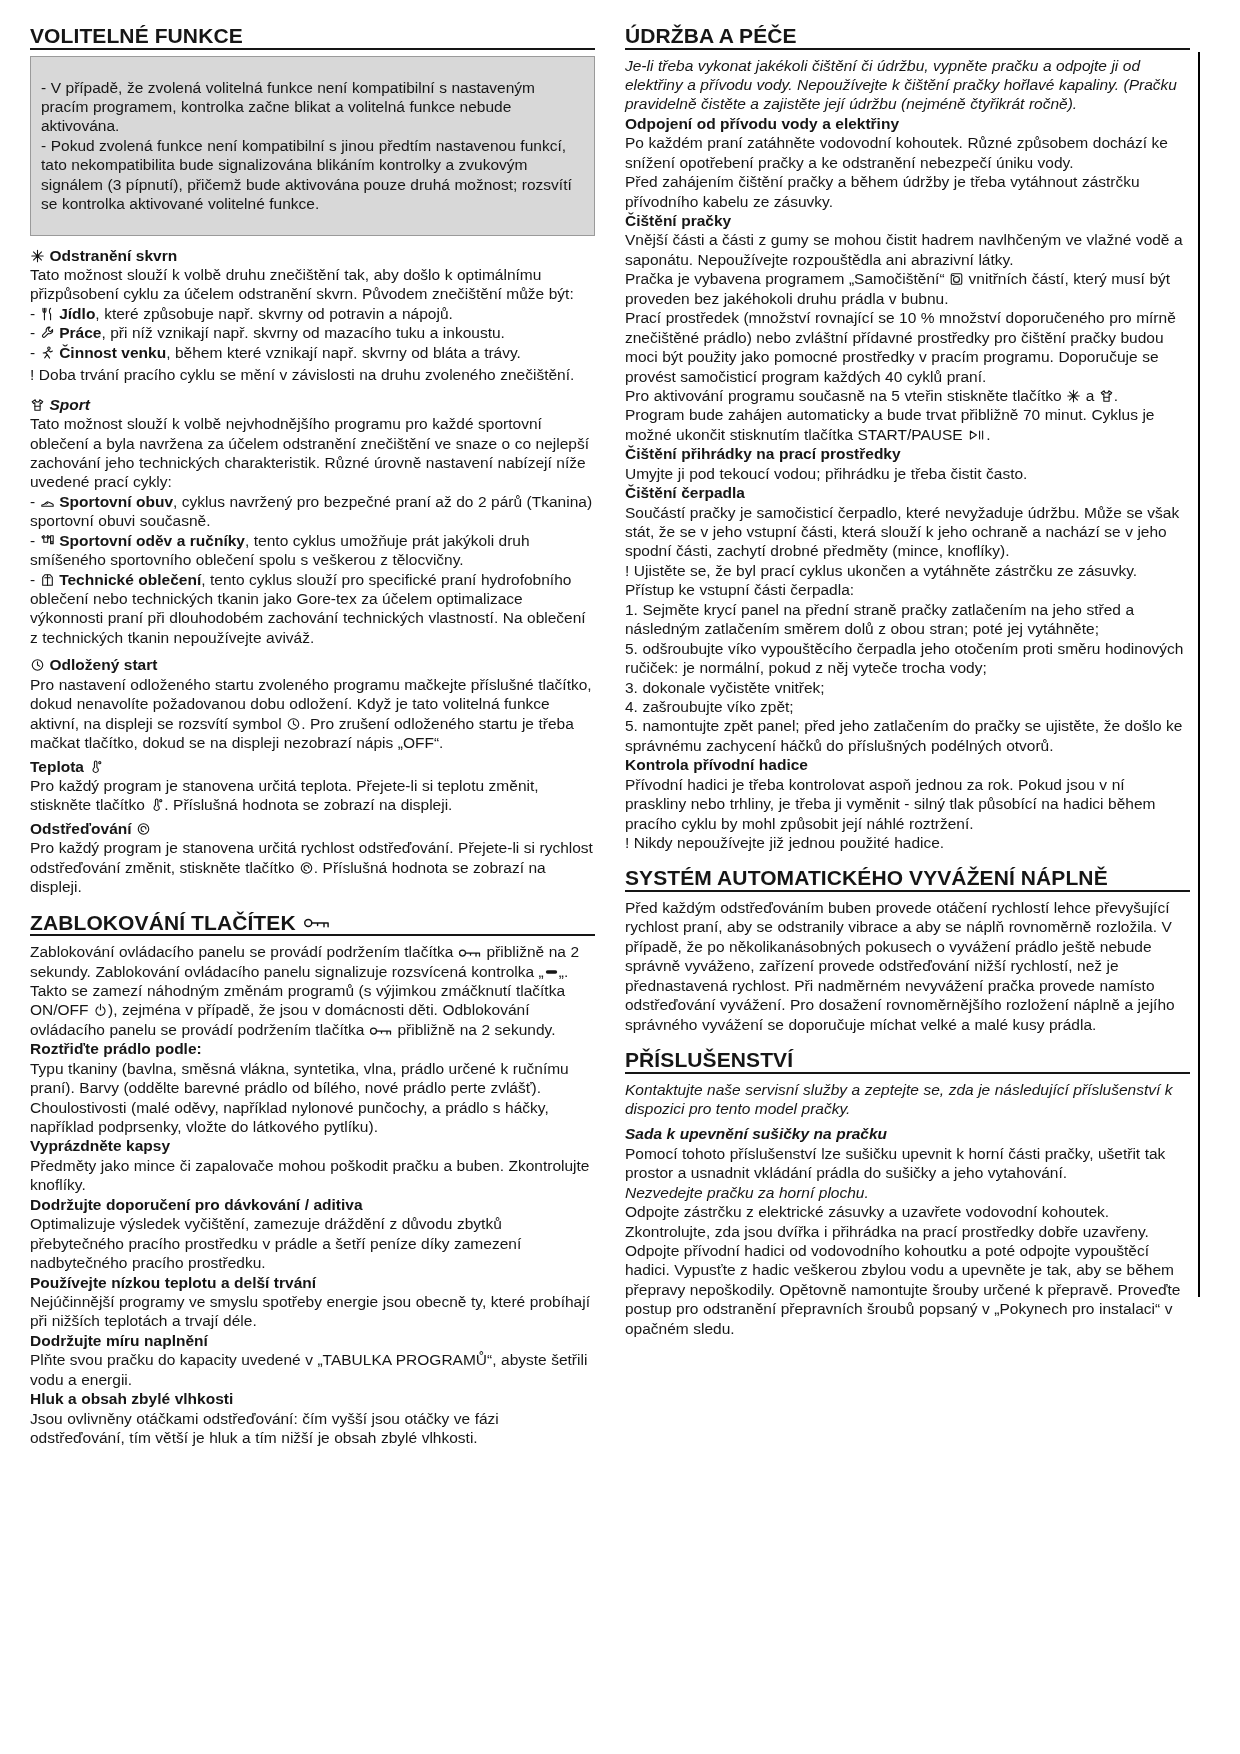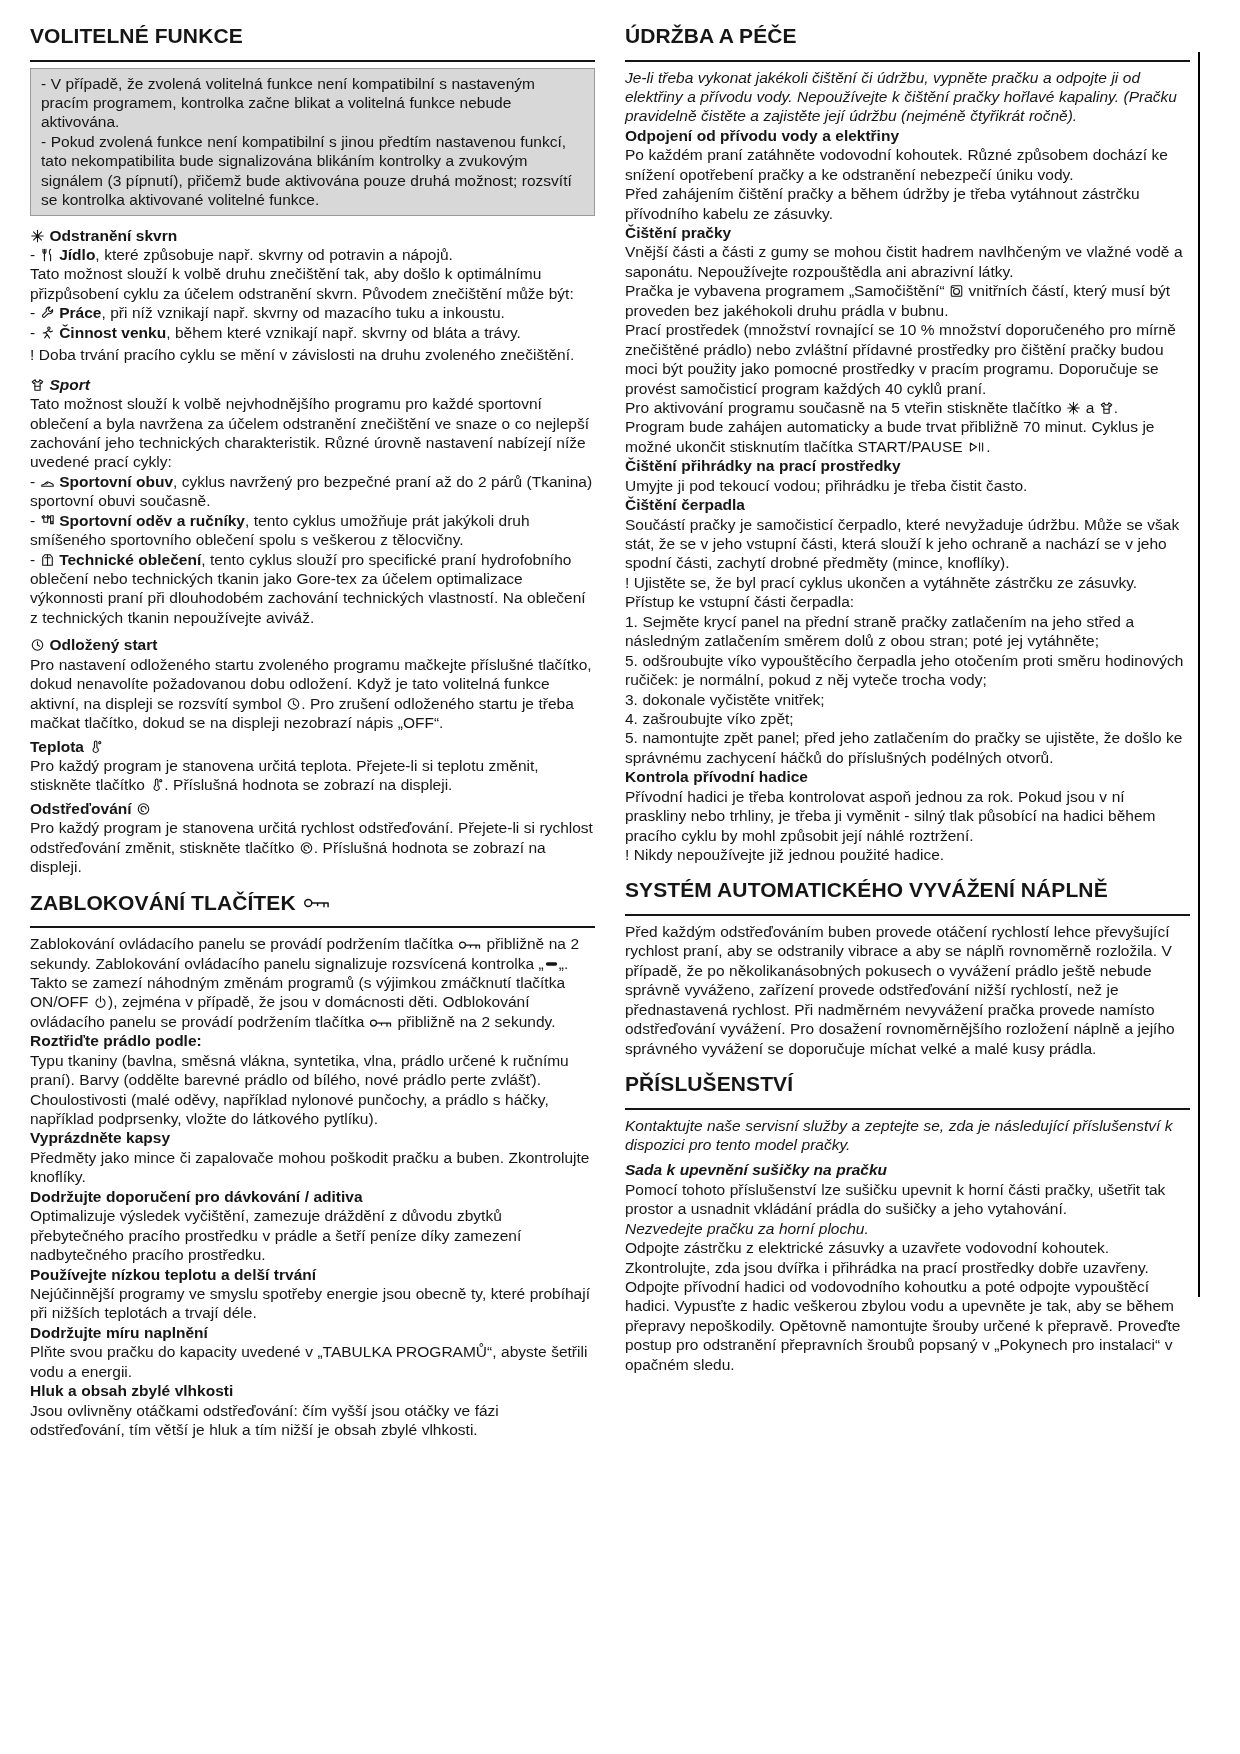--- a/index.html
+++ b/index.html
@@ -1,24 +1,24 @@
 <!DOCTYPE html>
 <html><head>
 <meta charset="utf-8">
 <style>
   *{box-sizing:border-box}
   html,body{margin:0;padding:0}
   body{width:1240px;height:1754px;background:#ffffff;font-family:"Liberation Sans",sans-serif;color:#161616}
   .page{position:relative;width:1240px;height:1754px;overflow:hidden}
   .cols{display:flex;gap:30px;padding:24px 0 0 30px}
   .col{width:565px;flex:0 0 565px}
-  .h1{font-size:21px;line-height:1.12;font-weight:bold;margin:14px 0 6px;padding-bottom:12px;border-bottom:2.5px solid #151515;letter-spacing:.1px}
+  .h1{font-size:21px;line-height:1.12;font-weight:bold;margin:14px 0 6px;padding-bottom:0;border-bottom:2.5px solid #151515;letter-spacing:.1px}
   .col > .h1:first-child{margin-top:0}
   p{margin:0;font-size:15.5px;line-height:1.255;word-spacing:.2px}
-  .box{background:#d8d8d8;border:1px solid #9a9a9a;padding:5px 10px;margin:5px 0 10px}
+  .box{background:#d8d8d8;border:1px solid #9a9a9a;padding:21px 10px;margin:5px 0 10px}
   .b{font-weight:bold}
   .i{font-style:italic}
   .icon{display:inline-block;vertical-align:-2px;line-height:0}
   .icon svg{width:15px;height:14px;stroke:#151515;fill:none;stroke-width:1.25;stroke-linecap:round;stroke-linejoin:round}
   .icon[data-name="key-icon"] svg{width:24px;height:12px}
   .icon[data-name="startpause-icon"] svg{width:19px;height:14px}
   .h1 .icon{vertical-align:0}
   .h1 .icon[data-name="key-icon"] svg{width:30px;height:14px}
   .edge-rule{position:absolute;top:52px;right:40px;width:2px;height:1245px;background:#000}
 </style>
@@ -29,24 +29,24 @@
   <div class="cols" data-name="content-columns">
     <div class="col" data-name="column-left">
         <h2 class="h1" data-name="section-heading"><span data-name="text-run">VOLITELNÉ FUNKCE</span></h2>
         <div class="box" data-name="notice-box">
           <p data-name="notice-paragraph">- V případě, že zvolená volitelná funkce není kompatibilní s nastaveným pracím programem, kontrolka začne blikat a volitelná funkce nebude aktivována.</p>
           <p data-name="notice-paragraph">- Pokud zvolená funkce není kompatibilní s jinou předtím nastavenou funkcí, tato nekompatibilita bude signalizována blikáním kontrolky a zvukovým signálem (3 pípnutí), přičemž bude aktivována pouze druhá možnost; rozsvítí se kontrolka aktivované volitelné funkce.</p>
         </div>
         <p data-name="subheading" style="margin-top: 8px;"><span class="icon" data-name="stain-icon"><svg viewBox="0 0 16 16">
               <path d="M8 1.5v13M1.5 8h13M3.4 3.4l9.2 9.2M12.6 3.4l-9.2 9.2"></path>
             </svg></span><span class="b" data-name="text-run"> Odstranění skvrn</span></p>
+        <p data-name="paragraph"><span data-name="text-run">Tato možnost slouží k volbě druhu znečištění tak, aby došlo k optimálnímu přizpůsobení cyklu za účelem odstranění skvrn. Původem znečištění může být:</span></p>
         <p data-name="paragraph"><span data-name="text-run">- </span><span class="icon" data-name="food-icon"><svg viewBox="0 0 16 16">
               <path d="M4.5 1.5v4.5M2.8 1.5v3c0 1 .7 1.7 1.7 1.7s1.7-.7 1.7-1.7v-3M4.5 7v7.5M11.5 1.5c-1.8 1.2-1.8 5.3 0 6.5v6.5"></path>
             </svg></span><span class="b" data-name="text-run"> Jídlo</span><span data-name="text-run">, které způsobuje např. skvrny od potravin a nápojů.</span></p>
-        <p data-name="paragraph"><span data-name="text-run">Tato možnost slouží k volbě druhu znečištění tak, aby došlo k optimálnímu přizpůsobení cyklu za účelem odstranění skvrn. Původem znečištění může být:</span></p>
         <p data-name="paragraph"><span data-name="text-run">- </span><span class="icon" data-name="work-icon"><svg viewBox="0 0 16 16">
               <path d="M13.8 4.2a3.6 3.6 0 0 1-4.8 4.3L5 12.5a1.6 1.6 0 1 1-2.3-2.3L6.7 6.2a3.6 3.6 0 0 1 4.3-4.8L8.8 3.6l.9 2 2 .9z"></path>
             </svg></span><span class="b" data-name="text-run"> Práce</span><span data-name="text-run">, při níž vznikají např. skvrny od mazacího tuku a inkoustu.</span></p>
         <p data-name="paragraph"><span data-name="text-run">- </span><span class="icon" data-name="outdoor-icon"><svg viewBox="0 0 16 16">
               <circle cx="9.6" cy="2.6" r="1.4"></circle>
               <path d="M9 5.2 5.8 7.6l1.8 2-2.8 4M9 5.2l2.6 1.6 2-1M7.6 9.6l2.8 4.2M3 8l2.8-.4"></path>
             </svg></span><span class="b" data-name="text-run"> Činnost venku</span><span data-name="text-run">, během které vznikají např. skvrny od bláta a trávy.</span></p>
         <p data-name="paragraph" style="margin-top: 3px;"><span data-name="text-run">! Doba trvání pracího cyklu se mění v závislosti na druhu zvoleného znečištění.</span></p>
         <p data-name="subheading" style="margin-top: 10px; font-style: italic;"><span class="icon" data-name="sport-icon"><svg viewBox="0 0 16 16">
               <path d="M5.4 2 2 4.2l1.4 2L5 5.4V14h6V5.4l1.6.8 1.4-2L10.6 2a2.6 2.6 0 0 1-5.2 0z"></path>

